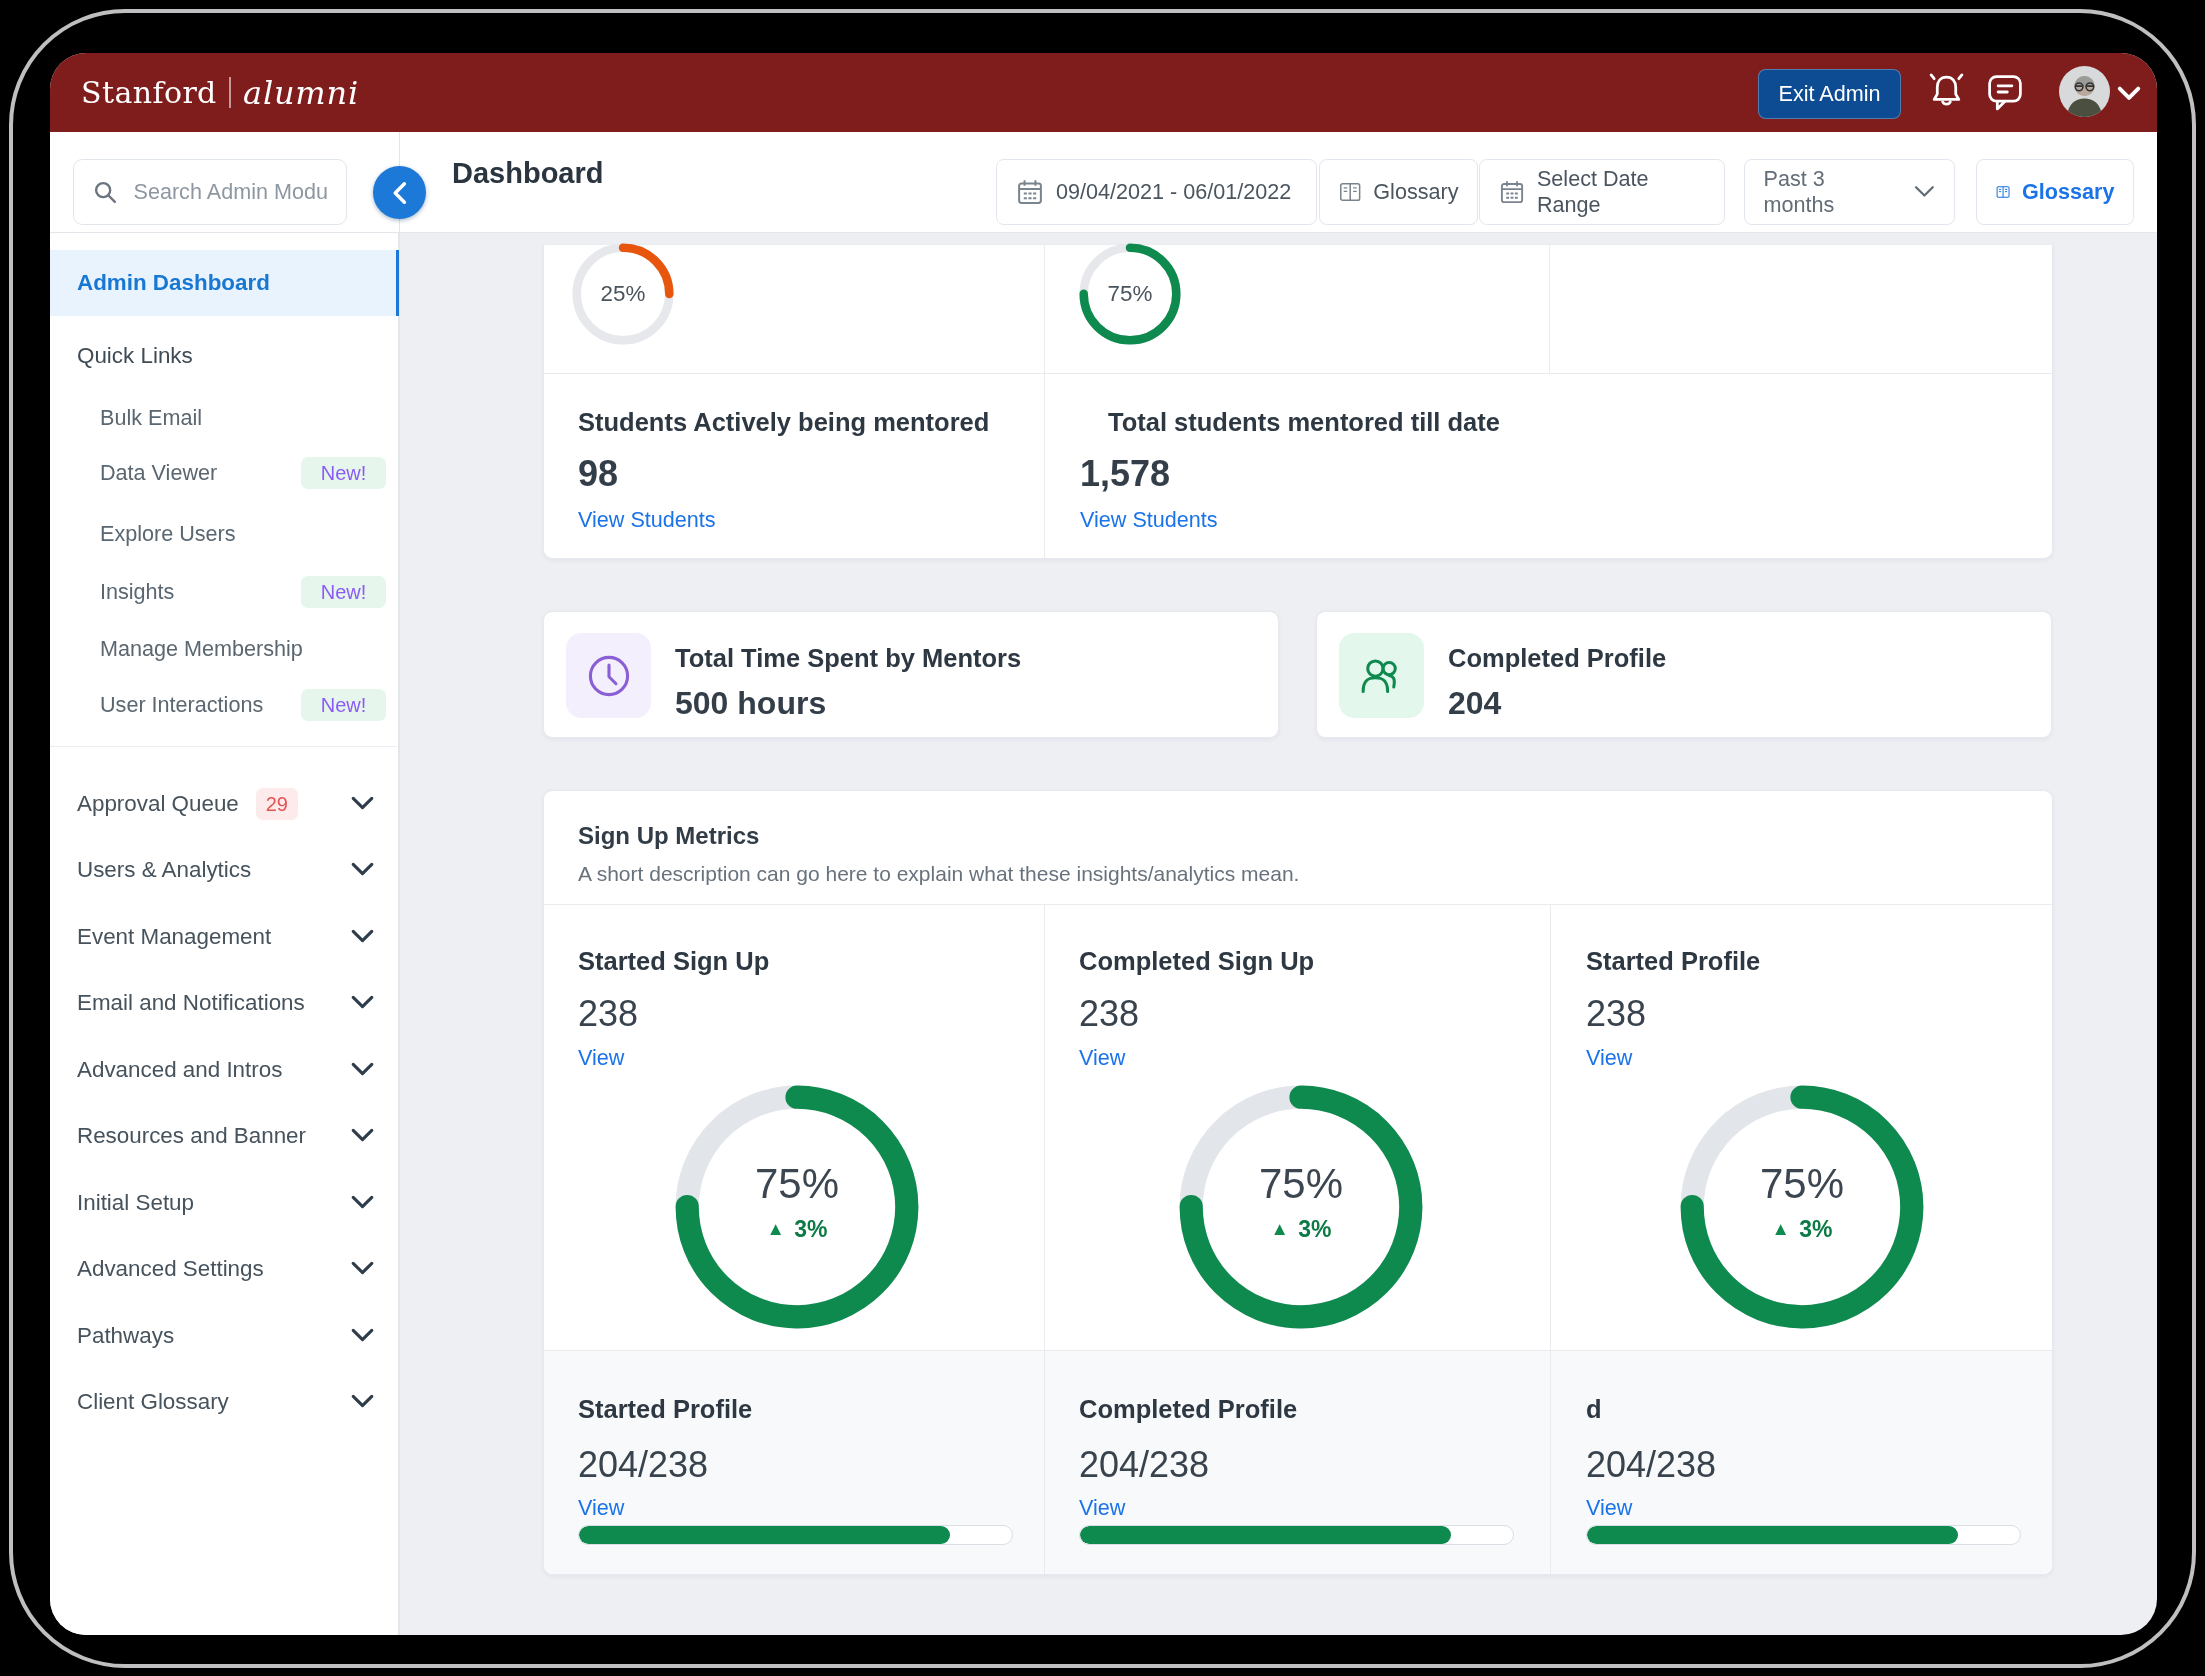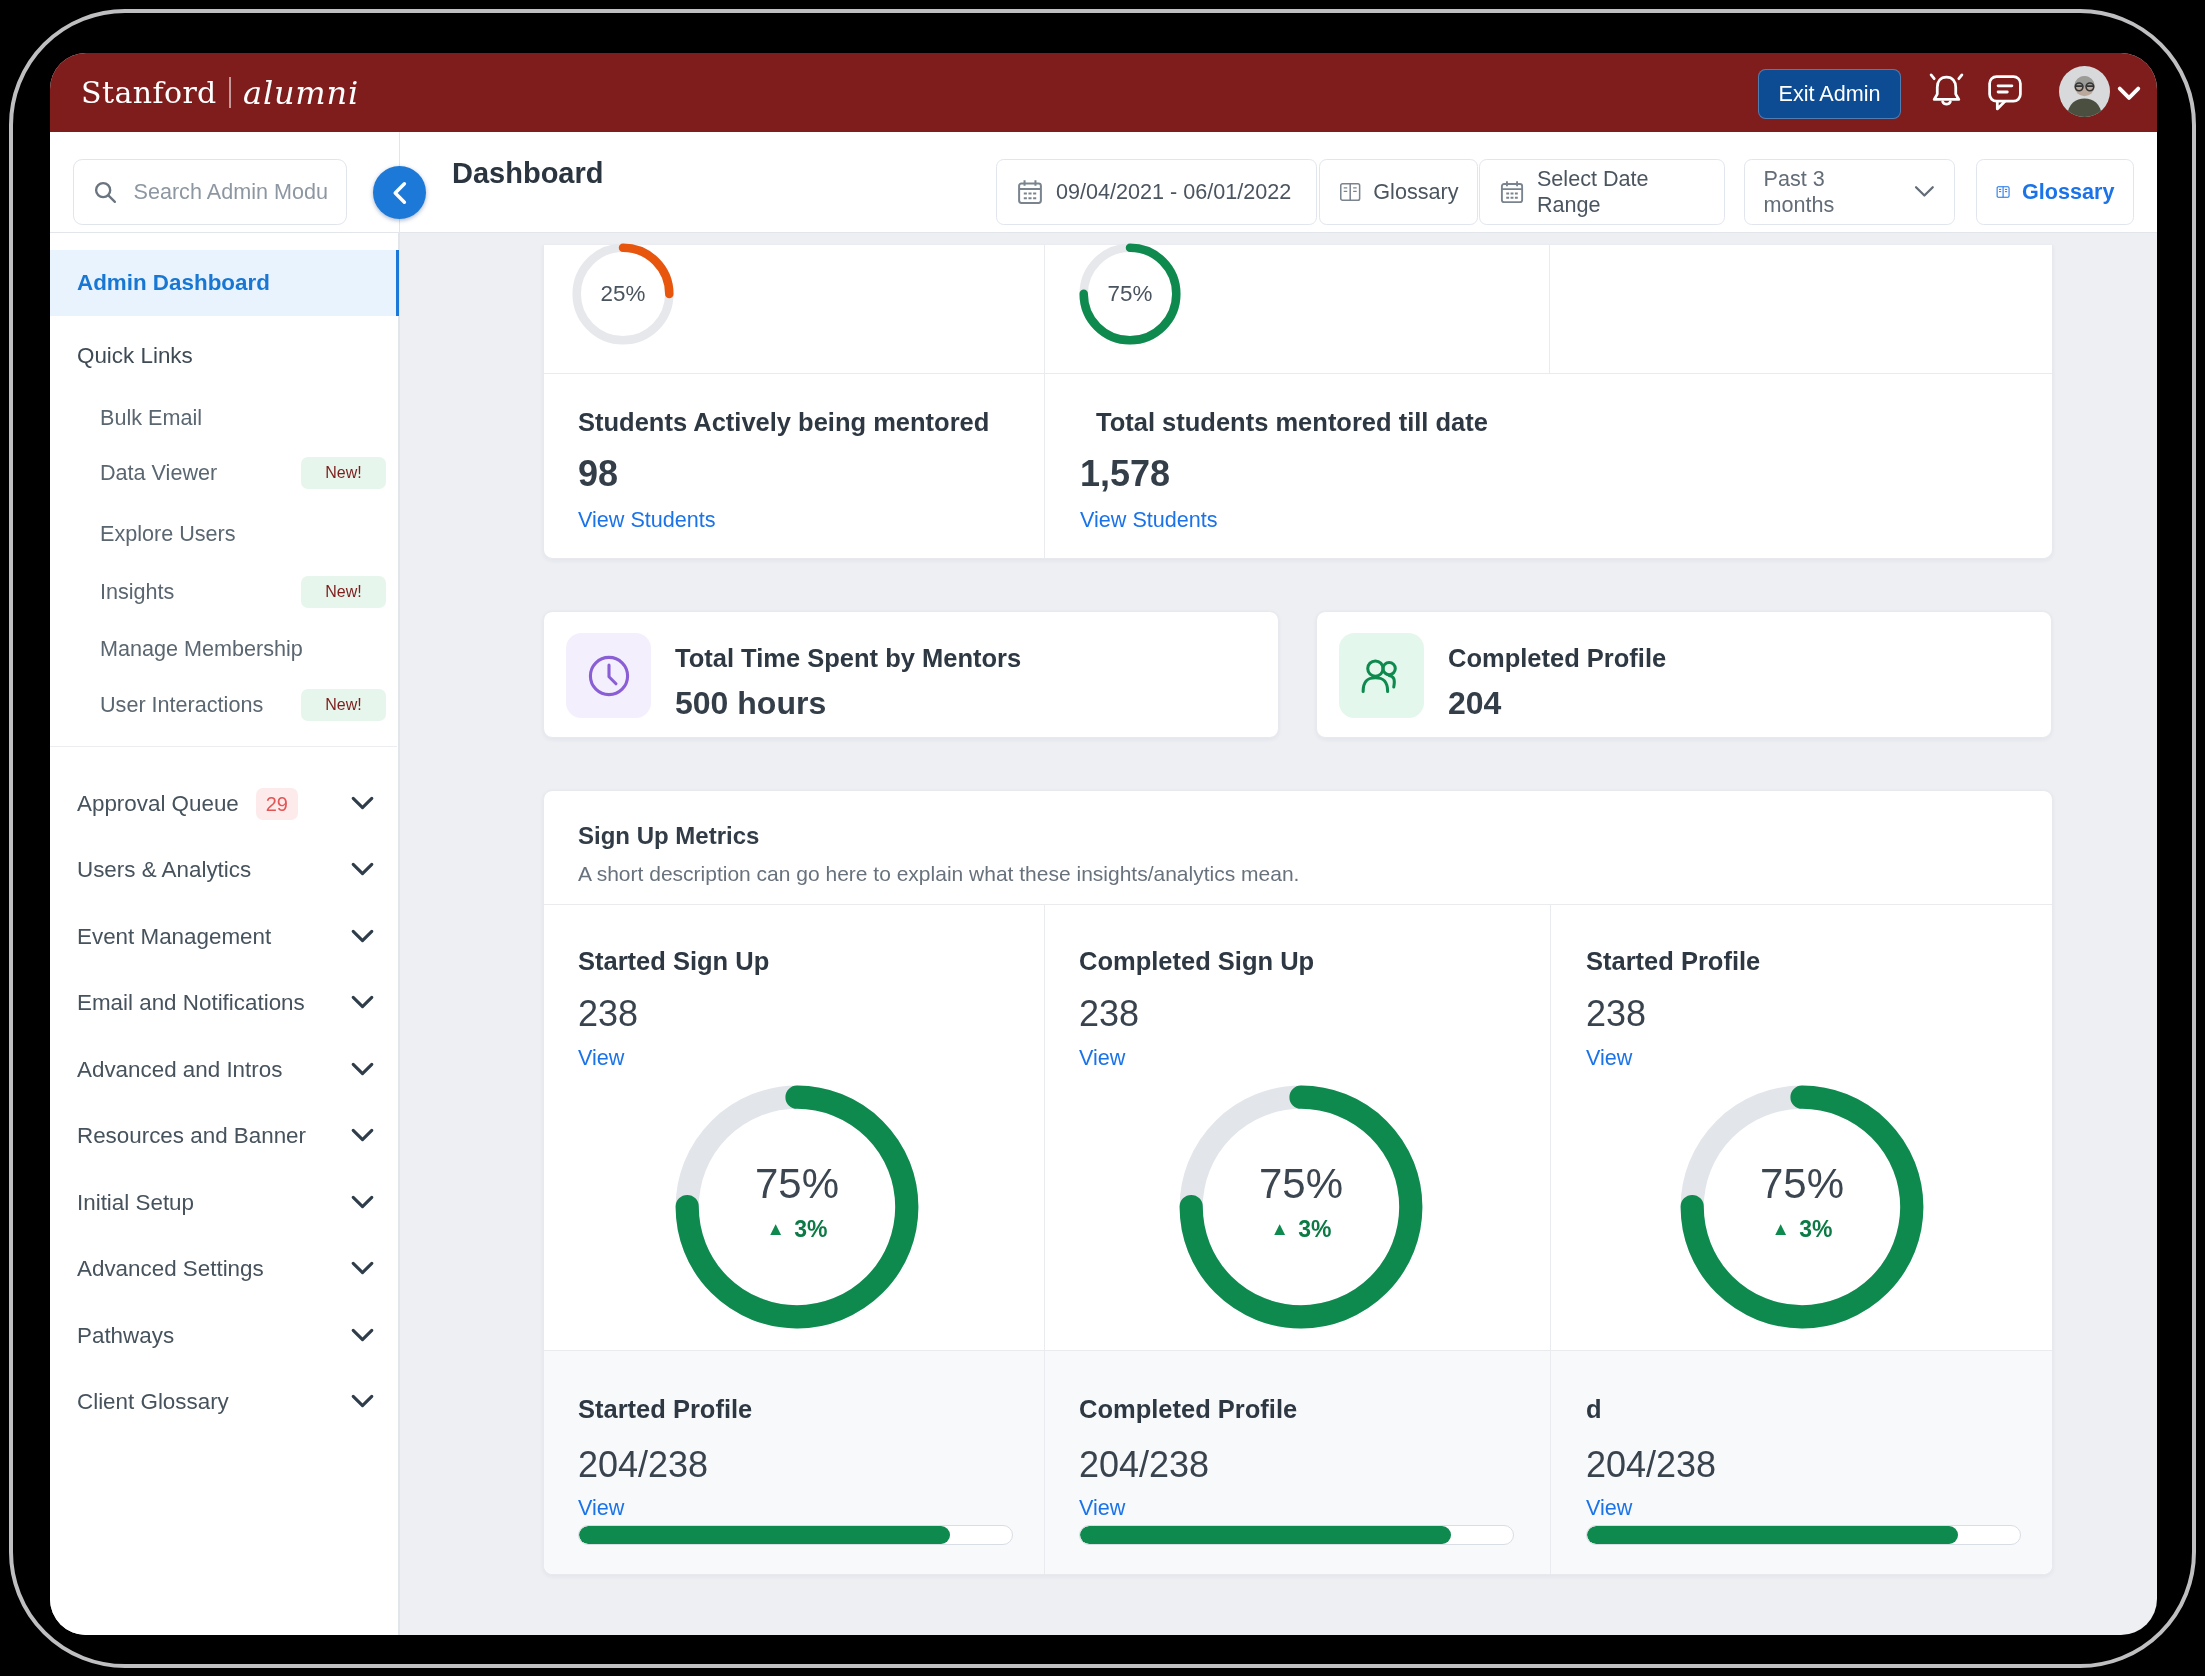--- a/index.html
+++ b/index.html
@@ -36,21 +36,21 @@
   .hbtn.blue{color:#1a73e8;font-weight:bold;}
 
   
   .sidebar{position:absolute;left:0;top:180px;width:349px;bottom:0;background:#fff;border-right:0.8px solid #e2e5ea;box-sizing:border-box;}
   .sb-active{position:absolute;left:0;top:17px;width:349px;height:66px;background:#e9f3fd;
     display:flex;align-items:center;padding-left:27px;box-sizing:border-box;
     color:#1777d3;font-weight:bold;font-size:22.4px;border-right:3.9px solid #1b78d8;}
   .sb-sec{position:absolute;left:27px;transform:translateY(-50%);font-size:22.4px;color:#3e4a54;}
   .sb-item{position:absolute;left:50px;transform:translateY(-50%);font-size:21.6px;color:#5a6670;}
   .badge-new{position:absolute;left:251px;width:85px;height:32px;transform:translateY(-50%);
-    background:#e6f6ec;color:#7f1d1d;border-radius:7px;font-size:16px;display:flex;align-items:center;justify-content:center;}
+    background:#e6f6ec;color:#8b5cf6;border-radius:7px;font-size:20px;display:flex;align-items:center;justify-content:center;}
   .sb-div{position:absolute;left:0;right:0.8px;top:513px;height:0.8px;background:#ebedf0;}
   .sb-row{position:absolute;left:27px;right:23px;transform:translateY(-50%);display:flex;align-items:center;font-size:22.4px;color:#46525c;}
   .sb-row .chev{margin-left:auto;}
   .badge-cnt{background:#fdeaea;color:#e25555;border-radius:7px;font-size:20px;min-width:42px;height:32px;
     display:inline-flex;align-items:center;justify-content:center;margin-left:17px;}
 
   
   .card{position:absolute;background:#fff;border:0.8px solid #e7e9ee;border-radius:9.3px;
     box-shadow:0 1.5px 4.6px rgba(20,40,80,.05);box-sizing:border-box;}
   .cut-top{border-top:0;border-radius:0 0 9.3px 9.3px;}
@@ -304,21 +304,21 @@
       <svg style="position:absolute;left:532px;top:-4.6px;" width="108" height="108" viewBox="0 0 140 140">
         <circle cx="70" cy="70" r="60" fill="none" stroke="#e6e8ec" stroke-width="11"></circle>
         <circle cx="70" cy="70" r="60" fill="none" stroke="#0e8a4e" stroke-width="11" stroke-linecap="round" transform="rotate(-90 70 70)" stroke-dasharray="282.74333882308133 376.99111843077515"></circle>
       </svg>
       <div class="ringtxt" style="left:586px;top:49px;">75%</div>
 
       <div class="lbl" style="left:34px;top:177px;">Students Actively being mentored</div>
       <div class="val-b" style="left:34px;top:229px;">98</div>
       <div class="link" style="left:34px;top:275px;">View Students</div>
 
-      <div class="lbl" style="left:552px;top:177px;">Total students mentored till date</div>
+      <div class="lbl" style="left:564px;top:177px;">Total students mentored till date</div>
       <div class="val-b" style="left:536px;top:229px;">1,578</div>
       <div class="link" style="left:536px;top:275px;">View Students</div>
     </div>
 
     <div class="card" style="left:493px;top:558px;width:736px;height:127px;">
       <div class="tile" style="left:22.4px;top:21px;background:#f4effc;">
         <svg width="48" height="48" viewBox="0 0 62 62">
           <circle cx="31" cy="31" r="24" fill="none" stroke="#8a5fd6" stroke-width="4"></circle>
           <path d="M31 17 L31 32 L40 41" fill="none" stroke="#8a5fd6" stroke-width="4" stroke-linecap="round" stroke-linejoin="round"></path>
         </svg>

